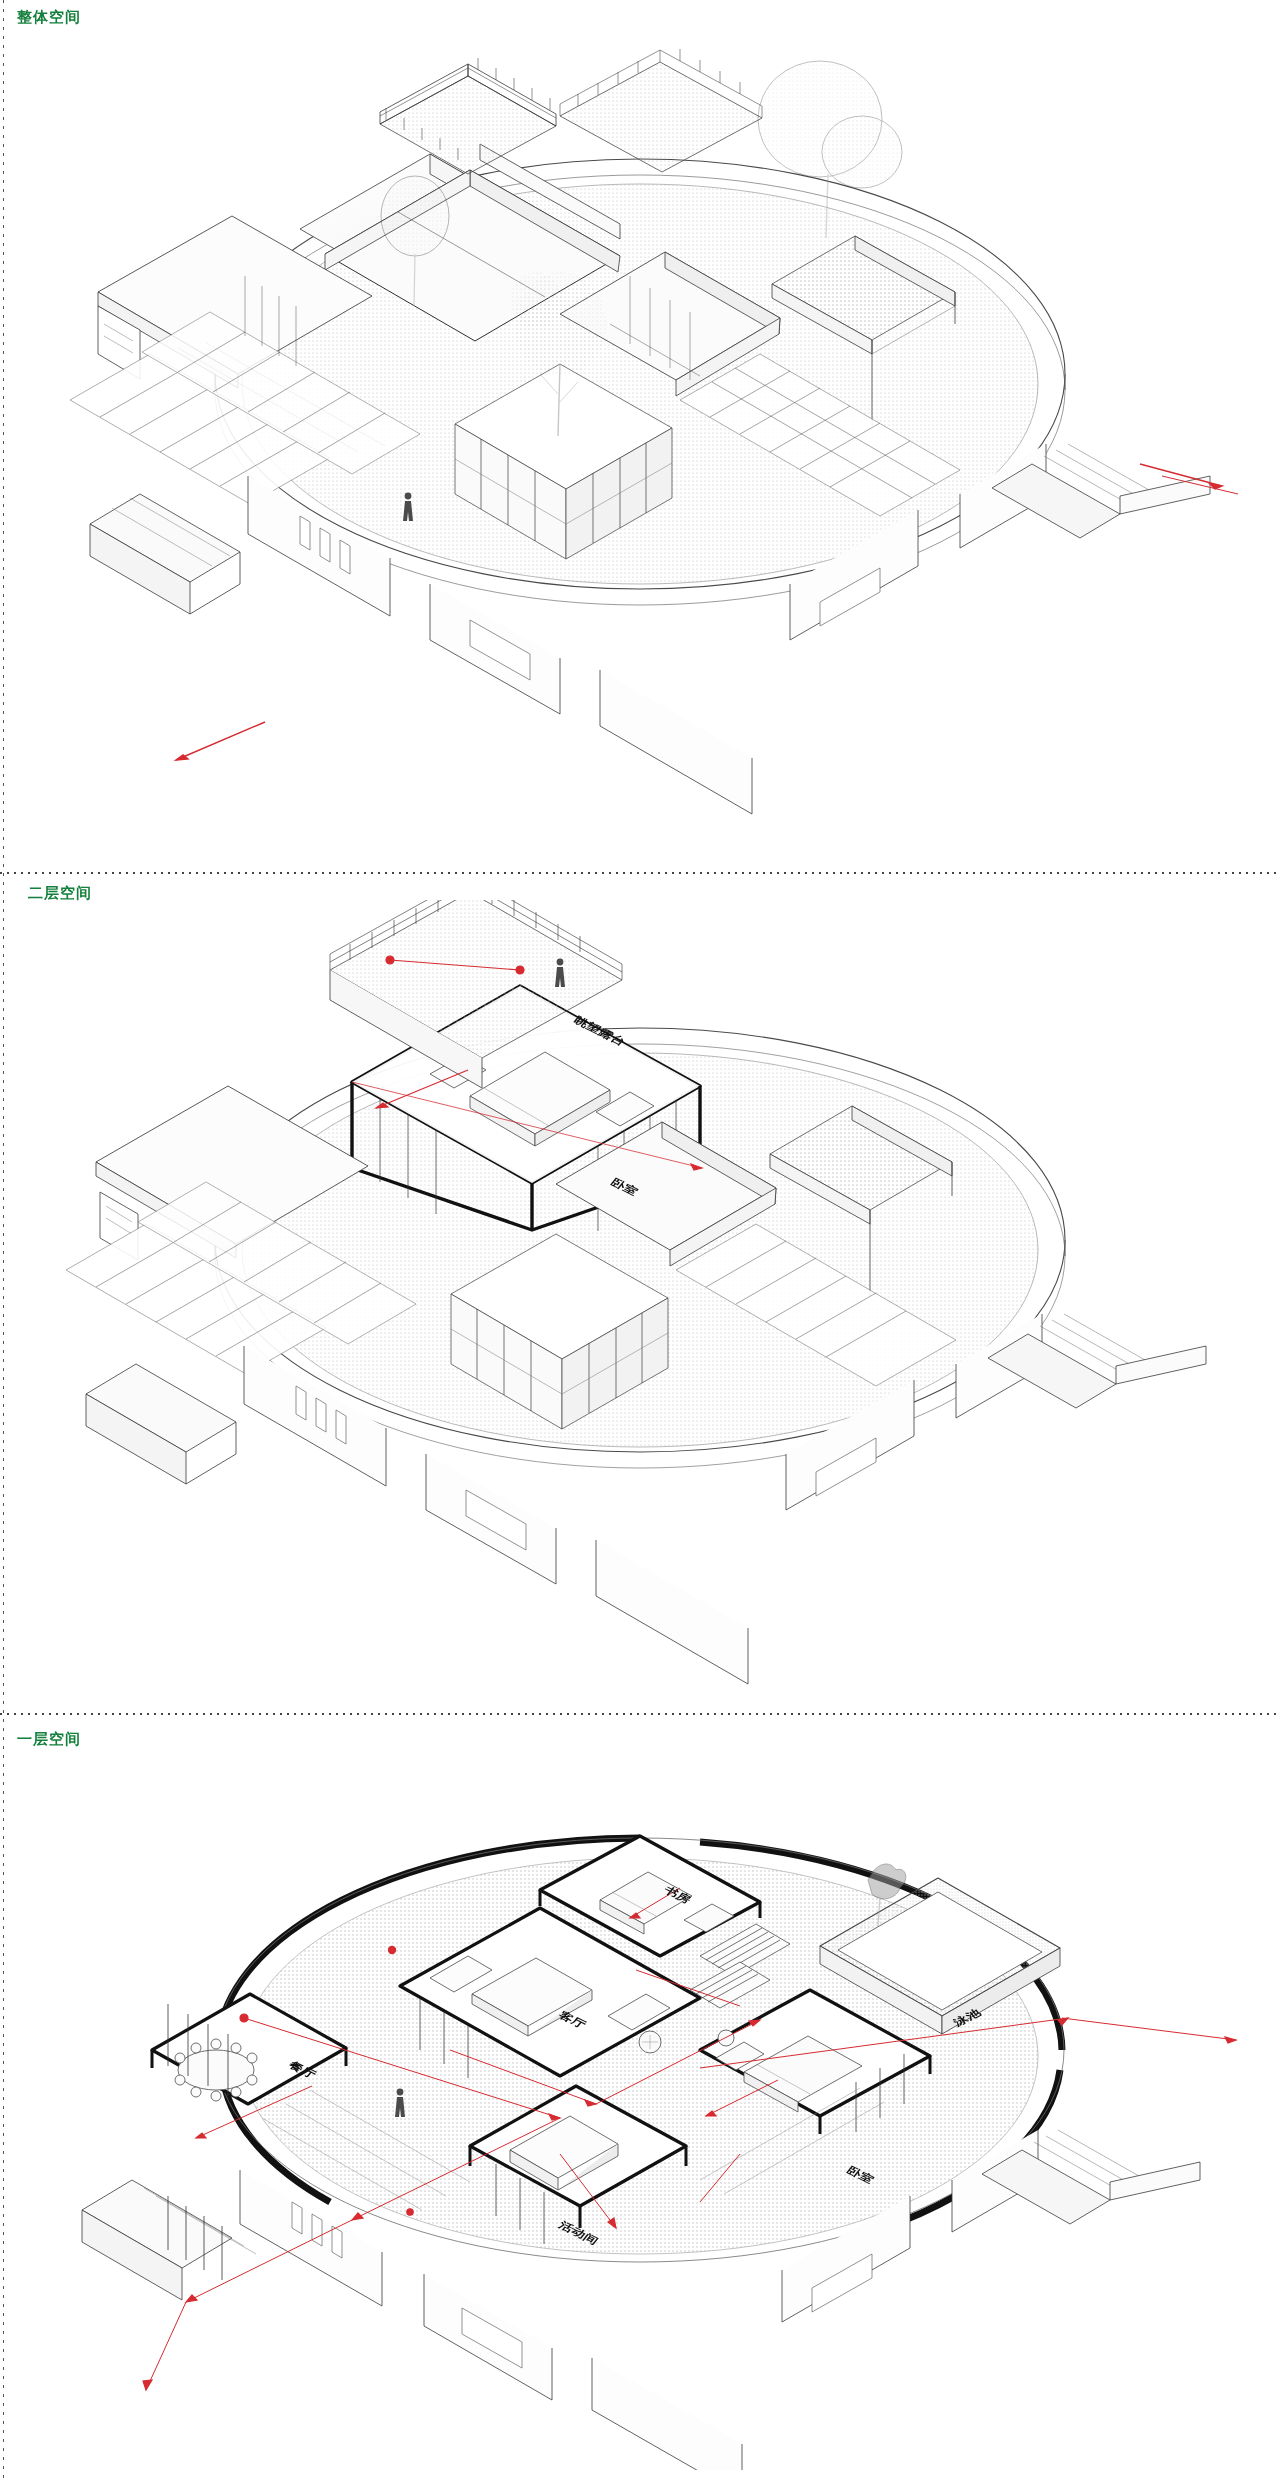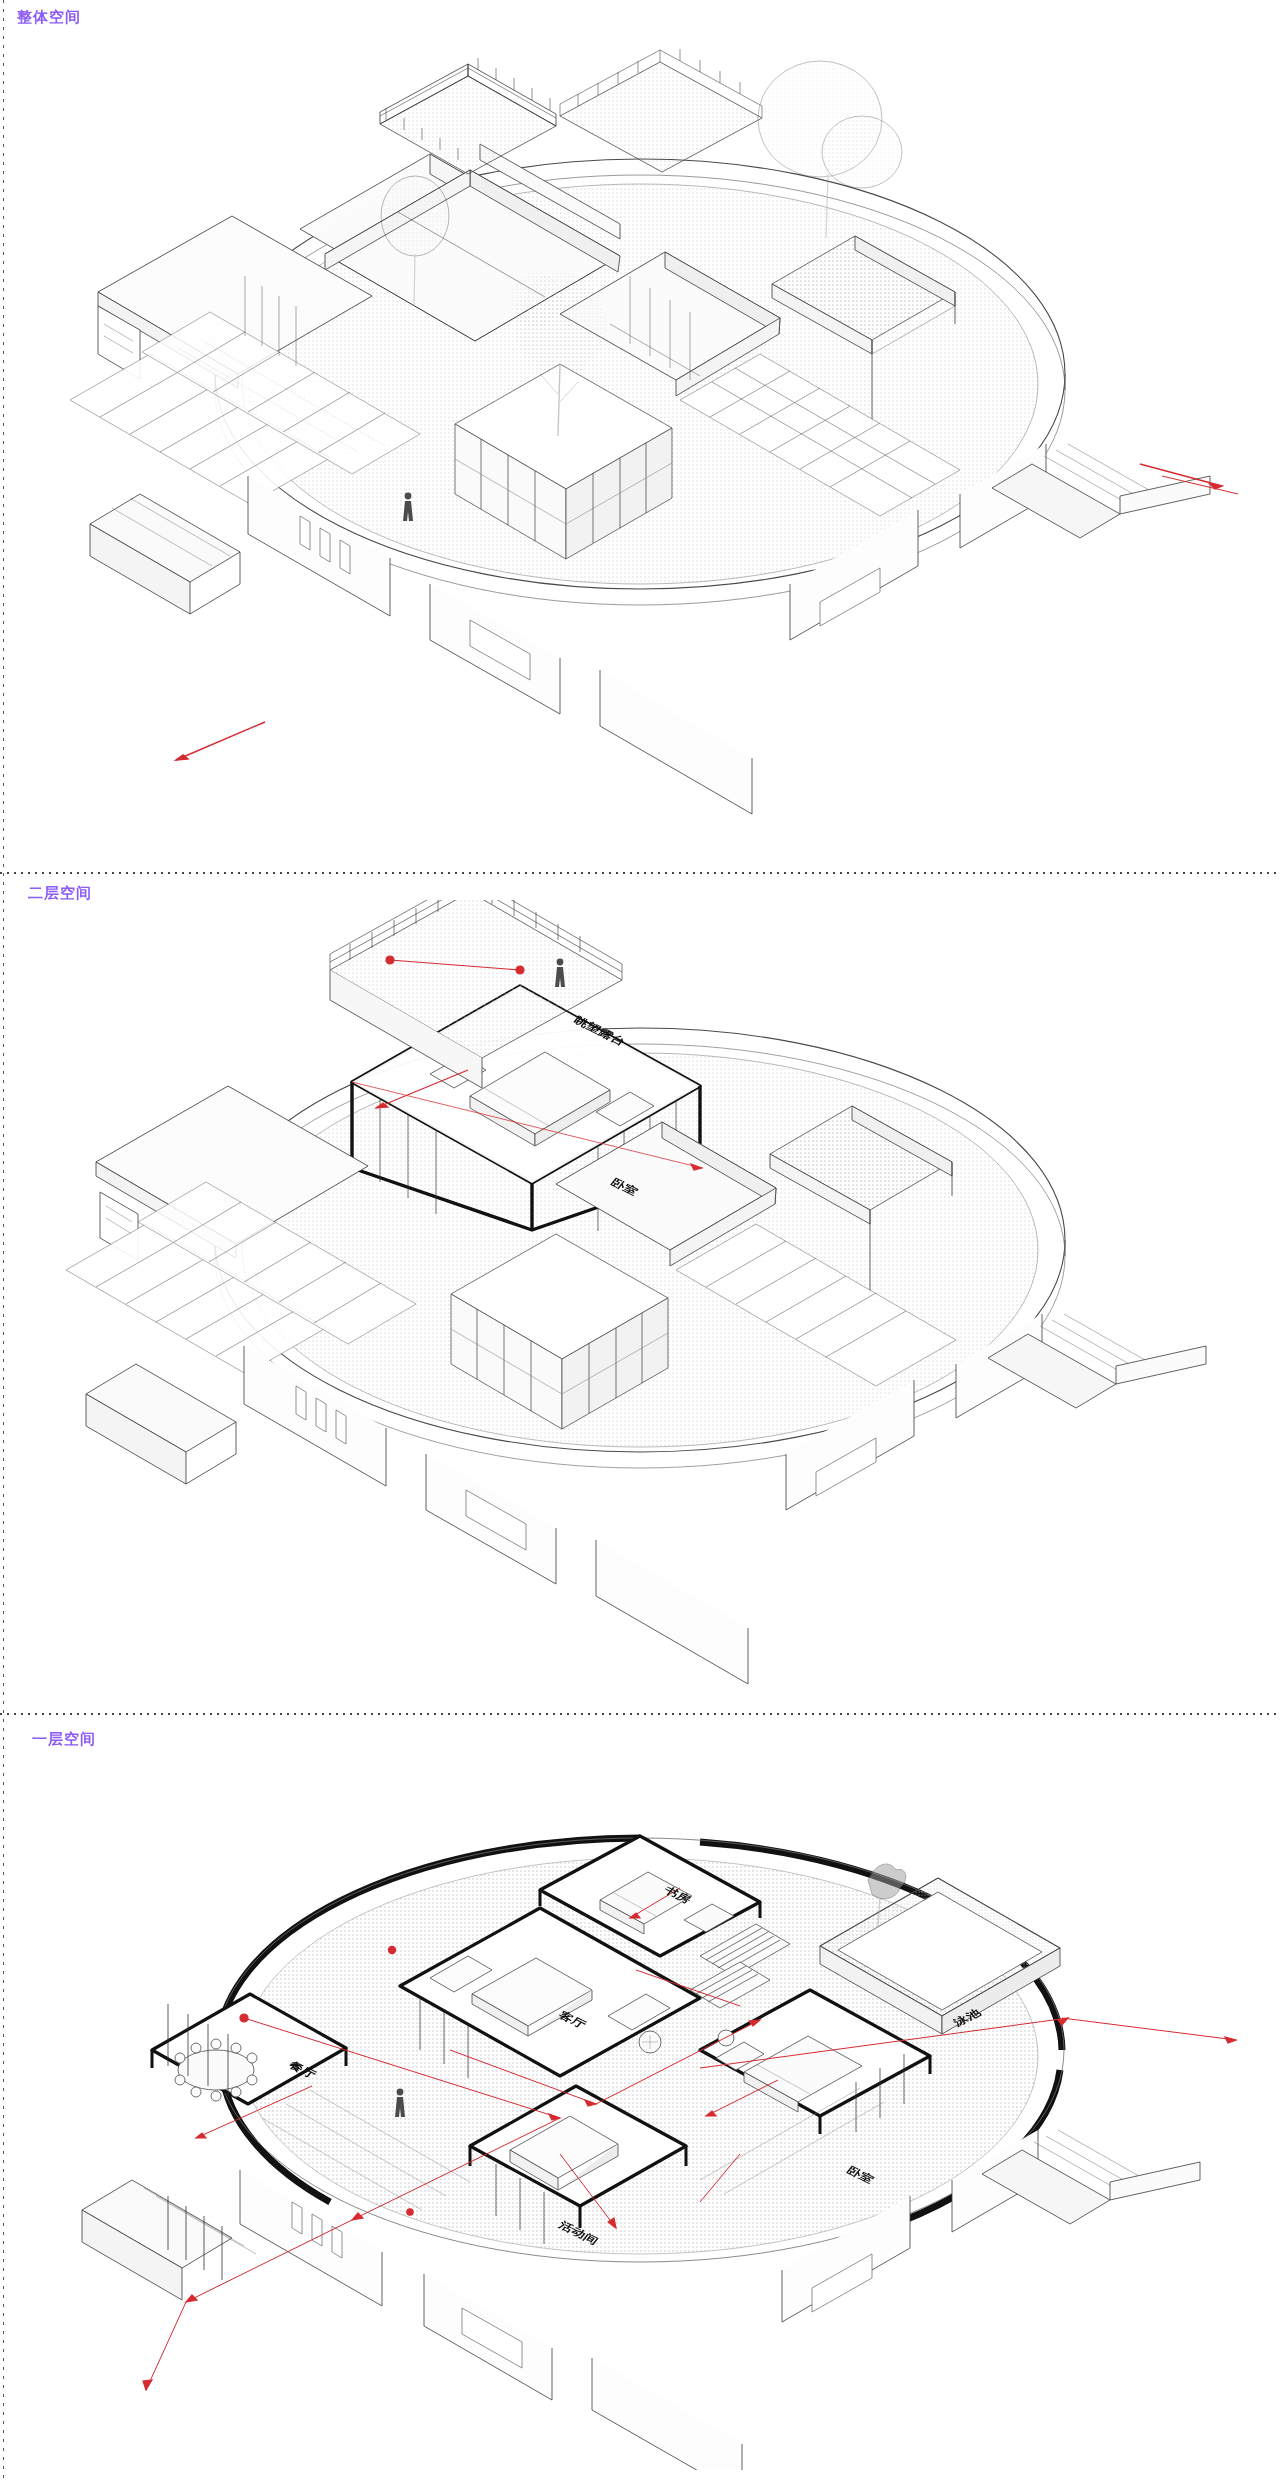--- a/index.html
+++ b/index.html
@@ -23,26 +23,26 @@
     position:absolute;left:0;width:1280px;height:2px;
     background-image:linear-gradient(to right,#444 0 2px,transparent 2px 7px);
     background-size:7px 2px;
   }
   #div1{top:872px;}
   #div2{top:1713px;}
 
   .section-title{
     position:absolute;
     font-size:15px;font-weight:bold;letter-spacing:1px;
-    color:#8b5cf6;white-space:nowrap;
+    color:#15803d;white-space:nowrap;
     font-family:"DejaVu Sans","Liberation Sans",sans-serif;
   }
   #t1{left:17px;top:8px;}
   #t2{left:28px;top:884px;}
-  #t3{left:32px;top:1730px;}
+  #t3{left:17px;top:1730px;}
 
   .scene{position:absolute;left:0;width:1280px;overflow:hidden;}
   #scene1{top:24px;height:840px;}
   #scene2{top:900px;height:800px;}
   #scene3{top:1750px;height:720px;}
 
   .scene svg{display:block;width:1280px;height:100%;}
 
   
   .room-label{

